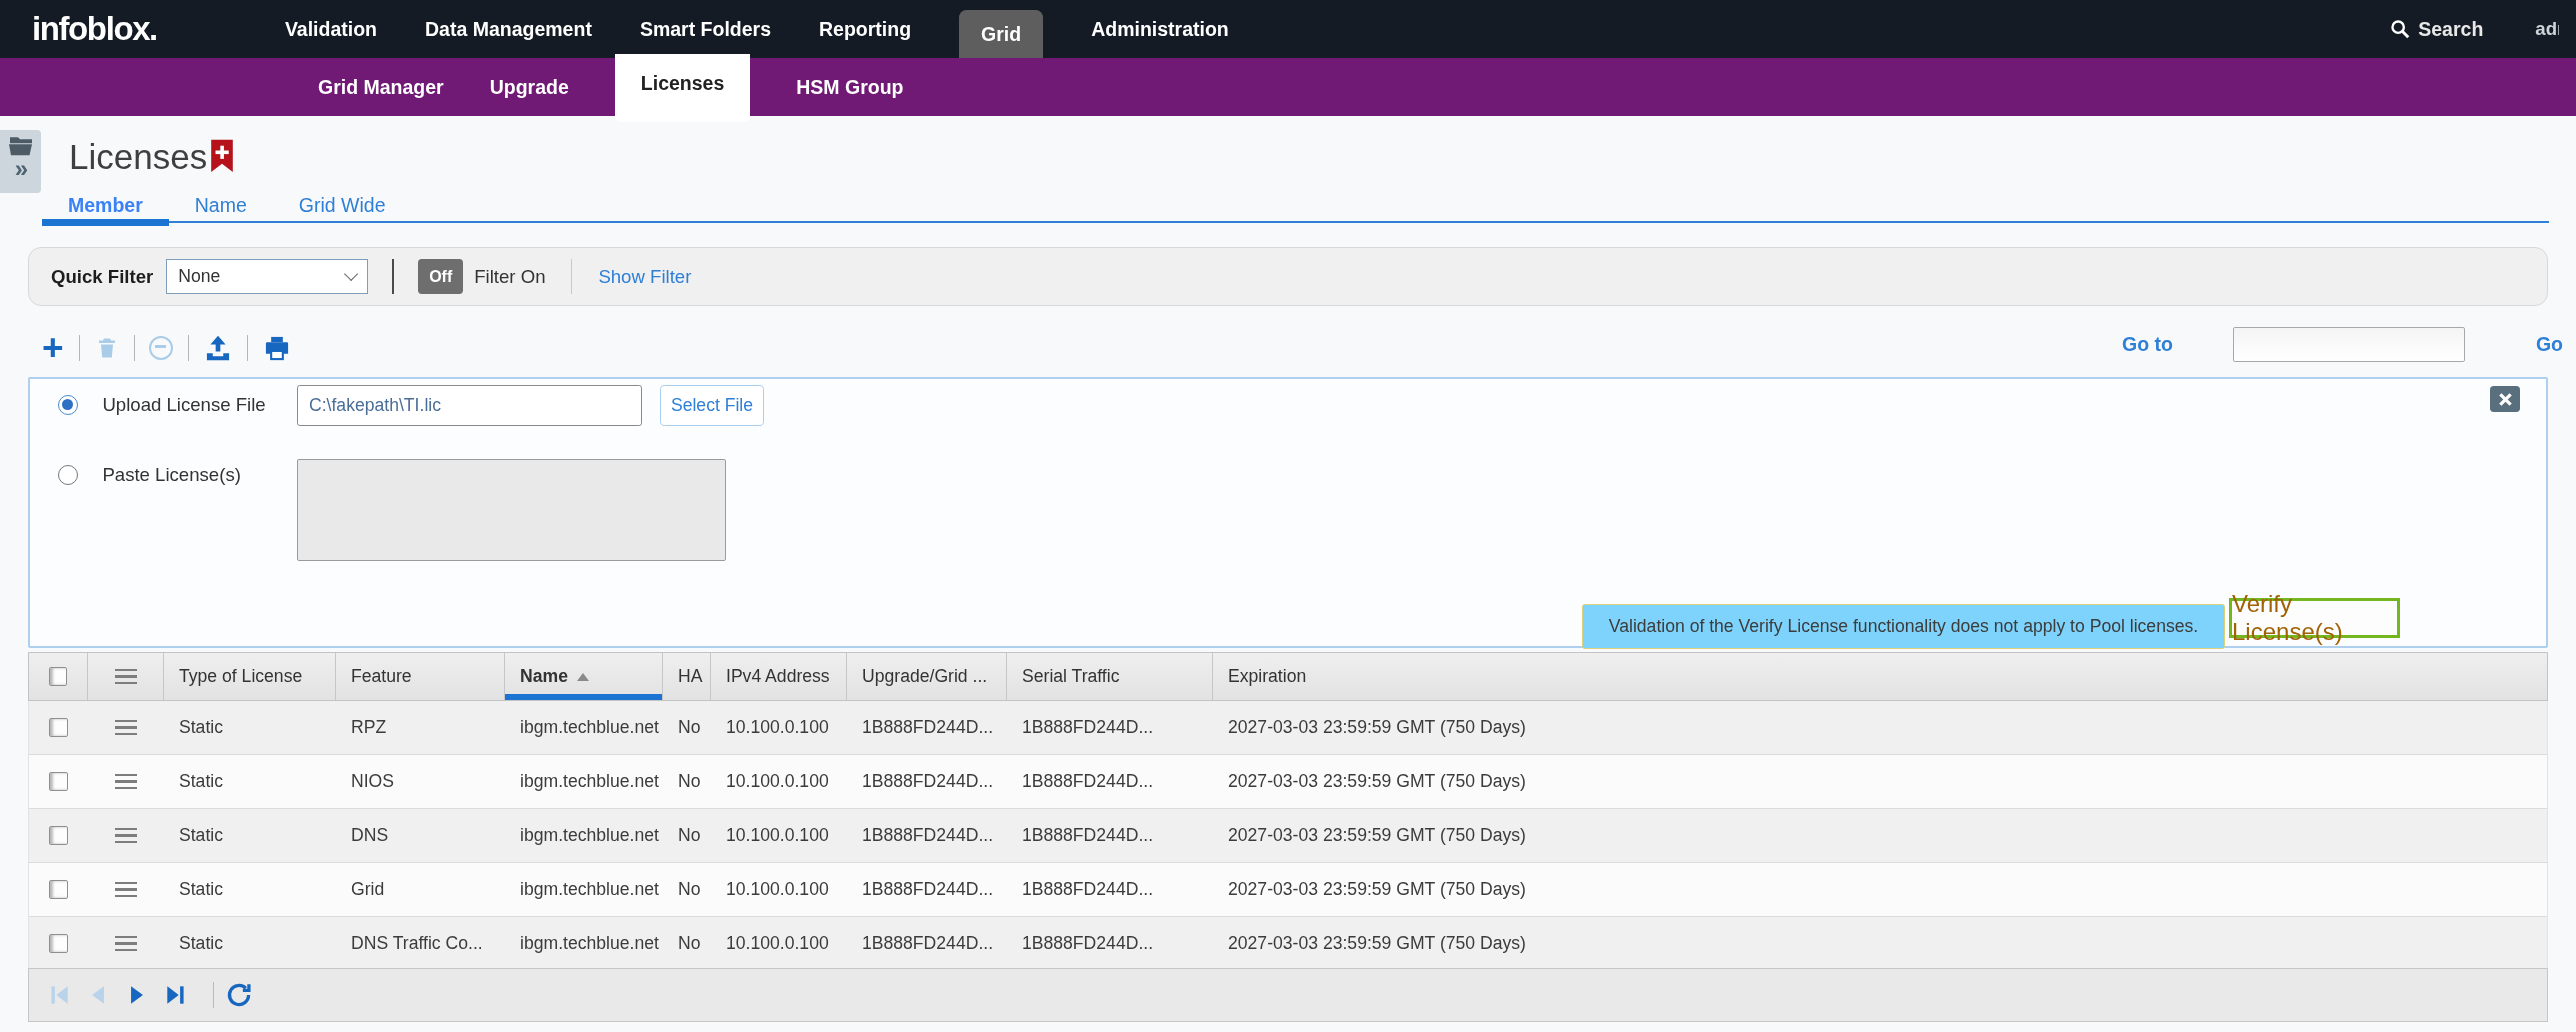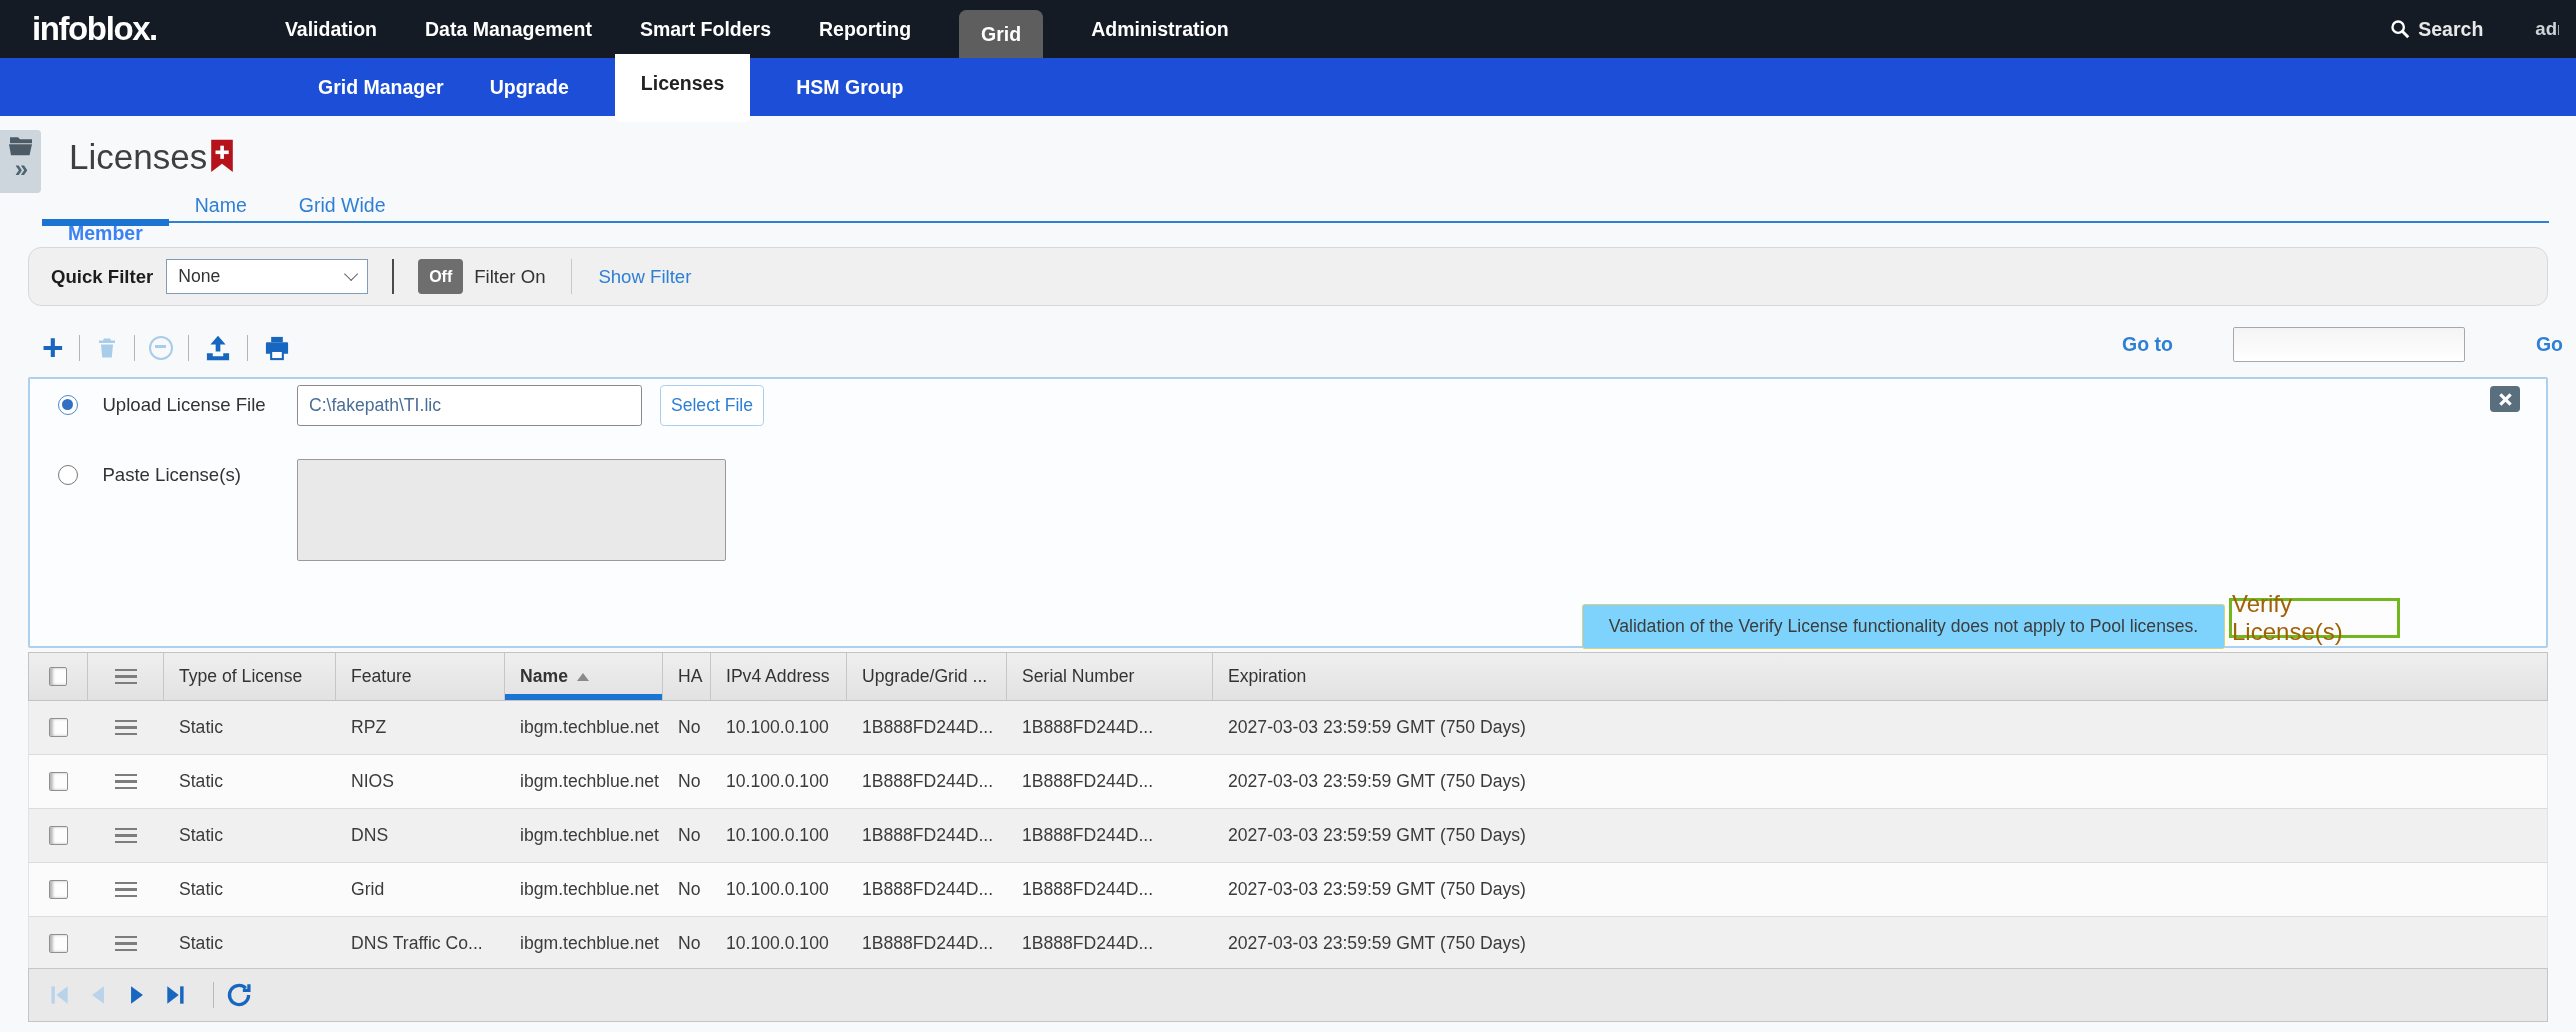--- a/index.html
+++ b/index.html
@@ -12,38 +12,38 @@
   .logo { margin-left:32px; color:#fff; font-size:33px; font-weight:bold; letter-spacing:-1.4px; }
   .topnav-items { display:flex; align-items:center; margin-left:128px; height:58px; }
   .topnav-item { color:#fff; font-size:19.5px; font-weight:bold; line-height:58px; margin-right:48px; cursor:pointer; white-space:nowrap; }
   .topnav-item.active { background:#5e5e5e; margin-top:9.3px; height:48px; line-height:48px; padding:0 22px; border-radius:7.4px 7.4px 0 0; }
   .topnav-right { position:absolute; right:16.7px; top:0; height:58px; display:flex; align-items:center; }
   .search-wrap { display:flex; align-items:center; gap:7.4px; margin-right:52px; }
   .search-wrap span { color:#e8e8e8; font-size:19.5px; font-weight:bold; }
   .user-clip { width:24px; overflow:hidden; color:#cfd4d9; font-size:18.6px; font-weight:bold; white-space:nowrap; }
 
   
-  .subnav { position:absolute; left:0; top:58px; width:2576px; height:59px; background:#1d4ed8; display:flex; align-items:flex-start; }
+  .subnav { position:absolute; left:0; top:58px; width:2576px; height:59px; background:#701a75; display:flex; align-items:flex-start; }
   .subnav-items { display:flex; margin-left:318px; height:59px; align-items:center; }
   .subnav-item { color:#fff; font-size:19.5px; font-weight:bold; margin-right:46px; line-height:59px; cursor:pointer; white-space:nowrap; }
   .subnav-item.active { background:#ffffff; color:#222; padding:0 26px; height:68px; line-height:59px; border-radius:0 0 5.6px 5.6px; margin-top:0; z-index:6; position:relative; }
 
   
   .content-bg { position:absolute; left:0; top:116px; width:2576px; height:917px; background:#f8f9fa; }
 
   .finder-strip { position:absolute; left:0; top:130px; width:41px; height:63px; background:#ccd6dc; border-radius:0 3.7px 3.7px 0;
                   display:flex; flex-direction:column; align-items:center; padding-top:5.6px; gap:1.9px; }
   .chevrons { color:#4e6472; font-size:24px; font-weight:bold; line-height:22px; letter-spacing:-1.9px; cursor:pointer; }
 
   .page-title { position:absolute; left:69px; top:137px; font-size:35px; color:#3f3f3f; }
   .bookmark { position:absolute; left:210px; top:139px; cursor:pointer; }
 
   .tabs { position:absolute; left:42px; top:189px; width:2507px; height:34px; border-bottom:2.8px solid #2e7fd6; display:flex; }
   .tab { padding:0 26px; font-size:19.5px; line-height:32px; color:#2e7fd6; cursor:pointer; position:relative; }
-  .tab.active { color:#3b82f6; font-weight:bold;margin-top:28px; }
+  .tab.active { color:#3b82f6; font-weight:bold; }
   .tab.active::after { content:""; position:absolute; left:0; right:0; bottom:-4.6px; height:6.5px; background:#1b74d2; }
 
   
   .filterbar { position:absolute; left:28px; top:247px; width:2520px; height:59px; background:#f0f0f0;
                border:0.9px solid #d8d8d8; border-radius:13px; display:flex; align-items:center; padding-left:22px; }
   .qf-label { font-size:18.6px; font-weight:bold; color:#1d1d1d; margin-right:13px; }
   .qf-select { width:202px; height:35px; background:#fff; border:0.9px solid #7f9db9; display:flex; align-items:center;
                justify-content:space-between; padding:0 11px; font-size:17.6px; color:#333; cursor:pointer; }
   .chevron-down { width:10.2px; height:10.2px; border-right:1.9px solid #666; border-bottom:1.9px solid #666; transform:rotate(45deg); margin-top:-4.6px; }
   .vdivider-dark { width:1.9px; height:35px; background:#4a4a4a; margin:0 24px; }
@@ -271,21 +271,21 @@
       </div>
     <div class="th col-type">Type of License</div>
     <div class="th col-feature">Feature</div>
     <div class="th col-name sorted">
       <span>Name</span>
       <span class="sort-asc"></span>
     </div>
     <div class="th col-ha">HA</div>
     <div class="th col-ipv4">IPv4 Address</div>
     <div class="th col-hw">Upgrade/Grid ...</div>
-    <div class="th col-serial">Serial Number</div>
+    <div class="th col-serial">Serial Traffic</div>
     <div class="th col-exp">Expiration</div>
   </div>
 
   <div class="trow">
     <div class="td col-cb" style="justify-content:center;padding-left:0">
         <span class="checkbox"></span>
       </div>
     <div class="td col-menu" style="justify-content:center;padding-left:0">
         <span class="hamburger">
           <i></i>

